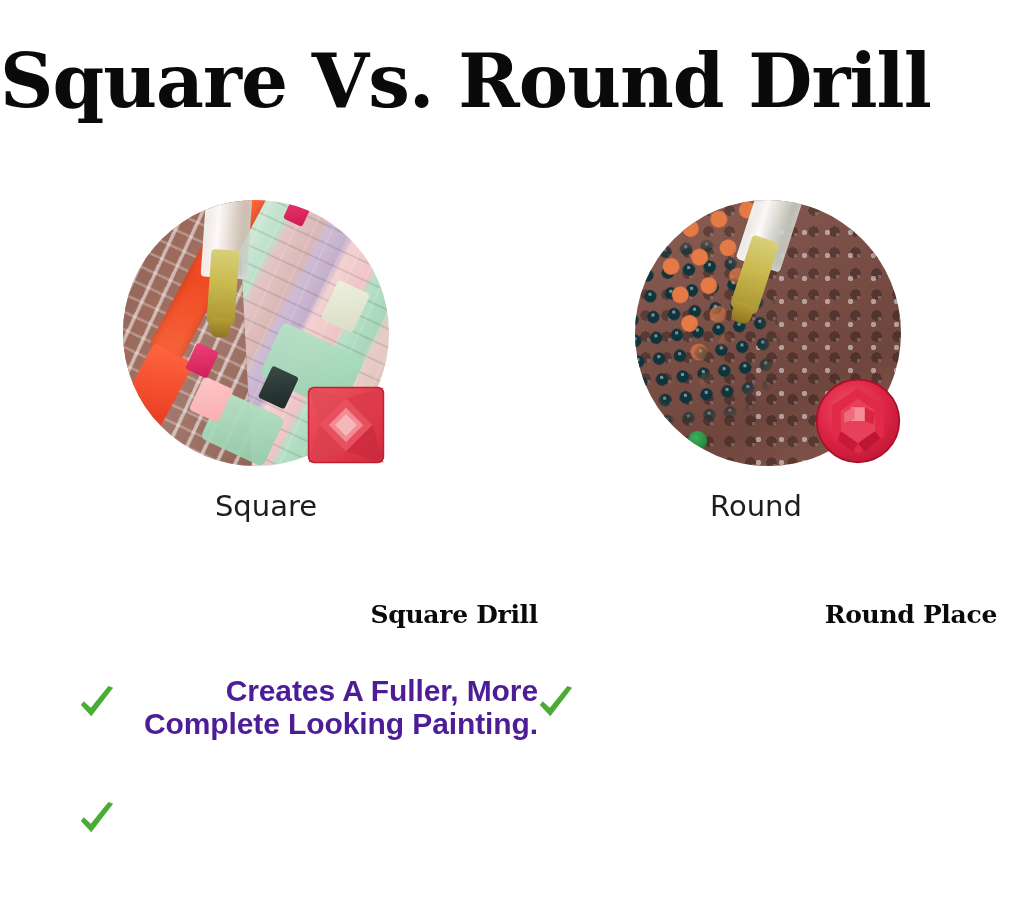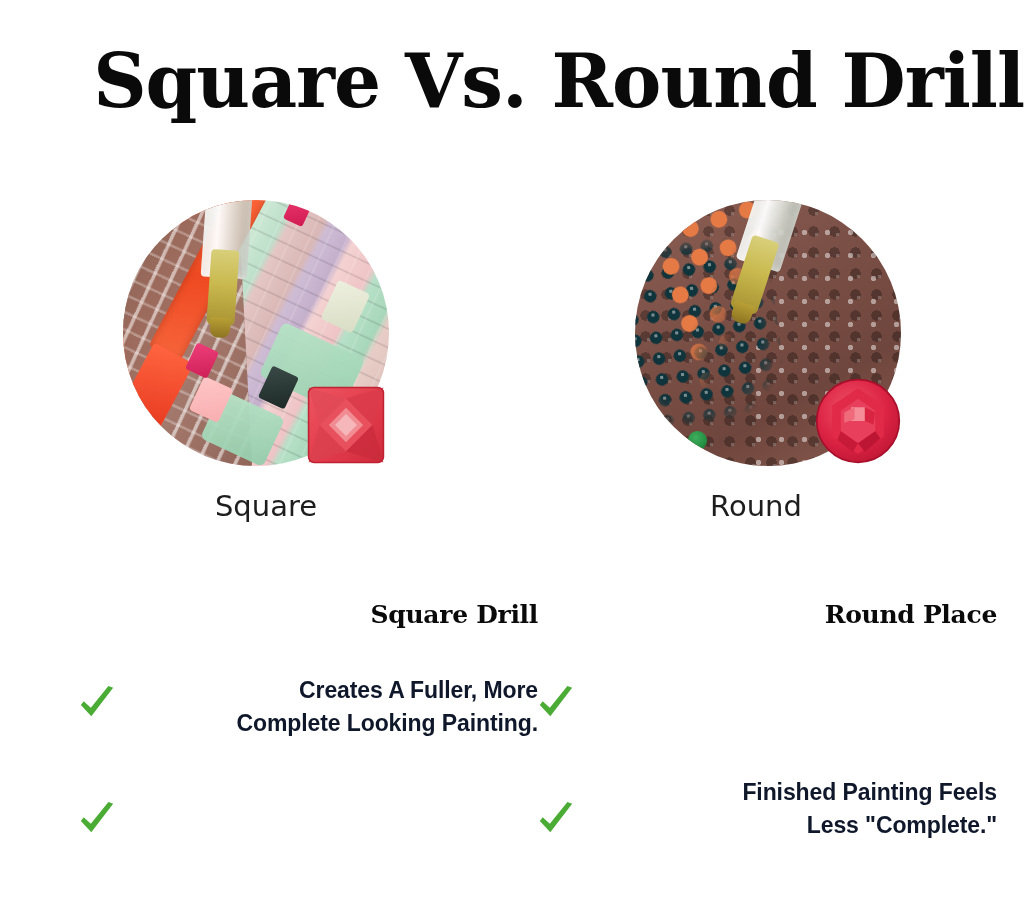--- a/index.html
+++ b/index.html
@@ -16,21 +16,21 @@
     font-family: "Liberation Sans", sans-serif;
     color: #000000;
   }
 
   
   .page-title {
     position: absolute;
     left: 0;
     top: 44px;
     width: 1024px;
-    text-align: right;
+    text-align: left;
     font-family: "DejaVu Serif", serif;
     font-weight: 700;
     font-size: 74px;
     line-height: 1;
     letter-spacing: -1px;
     color: #0a0a0a;
     white-space: nowrap;
   }
 
   
@@ -387,23 +387,23 @@
   .check-icon {
     position: absolute;
     left: 0;
     top: 10px;
     width: 38px;
     height: 40px;
   }
   .benefit-text {
     font-family: "Liberation Sans", sans-serif;
     font-weight: 700;
-    font-size: 23px;
+    font-size: 30px;
     line-height: 33px;
-    color: #0f172a;
+    color: #4c1d95;
     white-space: pre-line;
     letter-spacing: -0.1px;
   }
 </style>
 </head>
 <body>
 
 <div class="page-title">Square Vs. Round Drill</div>
 
 <div class="photo-row">
@@ -521,21 +521,14 @@
 
   <div class="benefit-col right">
     <div class="col-heading">Round Place</div>
 
     <div class="benefit-item">
       <svg class="check-icon" viewBox="0 0 40 40">
         <path d="M3 21 L14 33 L37 3 L32 1 L13.5 24 L6 17 Z" fill="#4aac35"></path>
       </svg>
     </div>
 
-    <div class="benefit-item">
-      <svg class="check-icon" style="top:24px;" viewBox="0 0 40 40">
-        <path d="M3 21 L14 33 L37 3 L32 1 L13.5 24 L6 17 Z" fill="#4aac35"></path>
-      </svg>
-      <div class="benefit-text">Finished Painting Feels
-Less "Complete."</div>
-    </div>
   </div>
 </div>
 
 </body></html>

